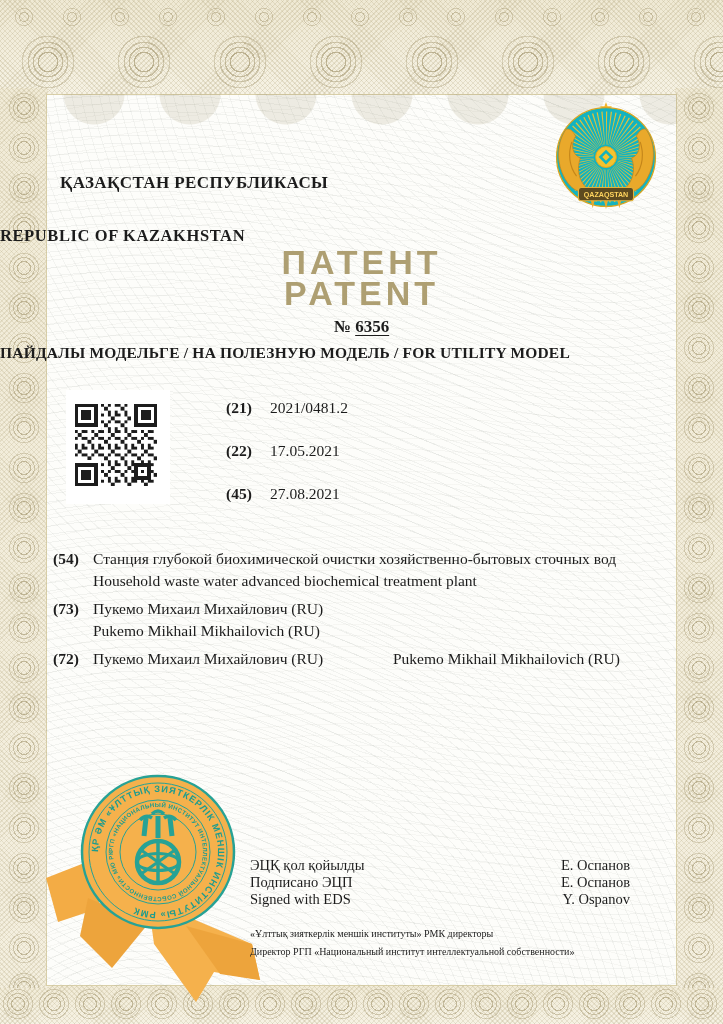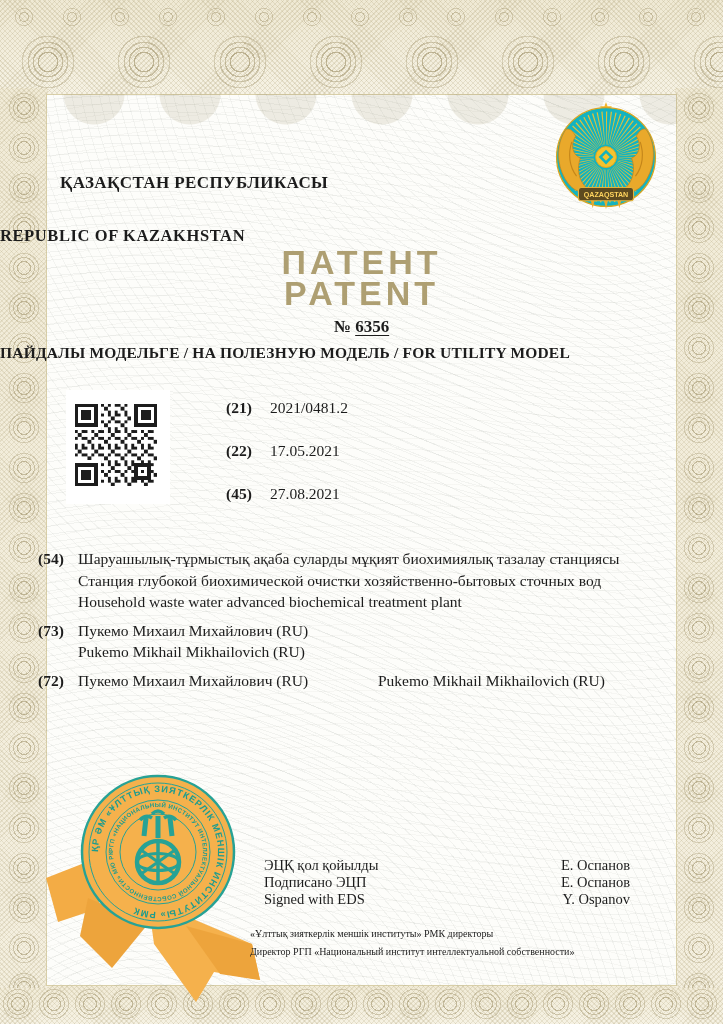--- a/index.html
+++ b/index.html
@@ -93,29 +93,29 @@
     position:absolute;top:344px;left:0;right:0;text-align:left;
     font-weight:bold;font-size:15.5px;letter-spacing:.2px;
   }
   .info-row{position:absolute;top:390px;left:66px;right:66px;display:flex;}
   .qr-box{width:100px;height:110px;background:#fff;padding:2px;flex:0 0 auto;}
   .qr-box svg{width:96px;height:96px;margin-top:5px;}
   .codes{margin-left:56px;padding-top:8px;}
   .code-row{display:flex;font-size:15.5px;line-height:19px;margin-bottom:24px;}
   .code-row .code{font-weight:bold;width:44px;flex:0 0 auto;}
   .body-fields{position:absolute;top:548px;left:38px;right:48px;}
-  .field{display:flex;font-size:15.5px;line-height:21.5px;margin-bottom:7px;}
+  .field{display:flex;font-size:15.5px;line-height:21.5px;margin-bottom:7px;margin-left:15px;}
   .field .code{font-weight:bold;width:40px;flex:0 0 auto;}
   .f72-cols{display:flex;flex:1;}
   .f72-cols .name-ru{width:300px;flex:0 0 auto;}
   
   .seal-wrap{position:absolute;left:36px;top:730px;width:244px;height:276px;}
   
   .sig-block{position:absolute;left:250px;top:857px;width:380px;font-size:14.5px;line-height:17px;}
-  .sig-row{display:flex;justify-content:space-between;margin-left:14px;}
+  .sig-row{display:flex;justify-content:space-between;}
   .dir-block{position:absolute;left:250px;top:925px;right:40px;font-size:10px;line-height:17.5px;}
 </style>
 </head>
 <body>
 
 <div class="b-band b-top"></div>
 <div class="b-band b-bottom"></div>
 <div class="b-band b-left"></div>
 <div class="b-band b-right"></div>
 
@@ -224,21 +224,20 @@
         <span class="code">(45)</span>
         <span>27.08.2021</span>
       </div>
     </div>
   </div>
 
   <div class="body-fields">
     <div class="field">
       <span class="code">(54)</span>
       <span>
-        <div>Шаруашылық-тұрмыстық ақаба суларды мұқият биохимиялық тазалау станциясы</div>
         <div>Станция глубокой биохимической очистки хозяйственно-бытовых сточных вод</div>
         <div>Household waste water advanced biochemical treatment plant</div>
       </span>
     </div>
     <div class="field">
       <span class="code">(73)</span>
       <span>
         <div>Пукемо Михаил Михайлович (RU)</div>
         <div>Pukemo Mikhail Mikhailovich (RU)</div>
       </span>

